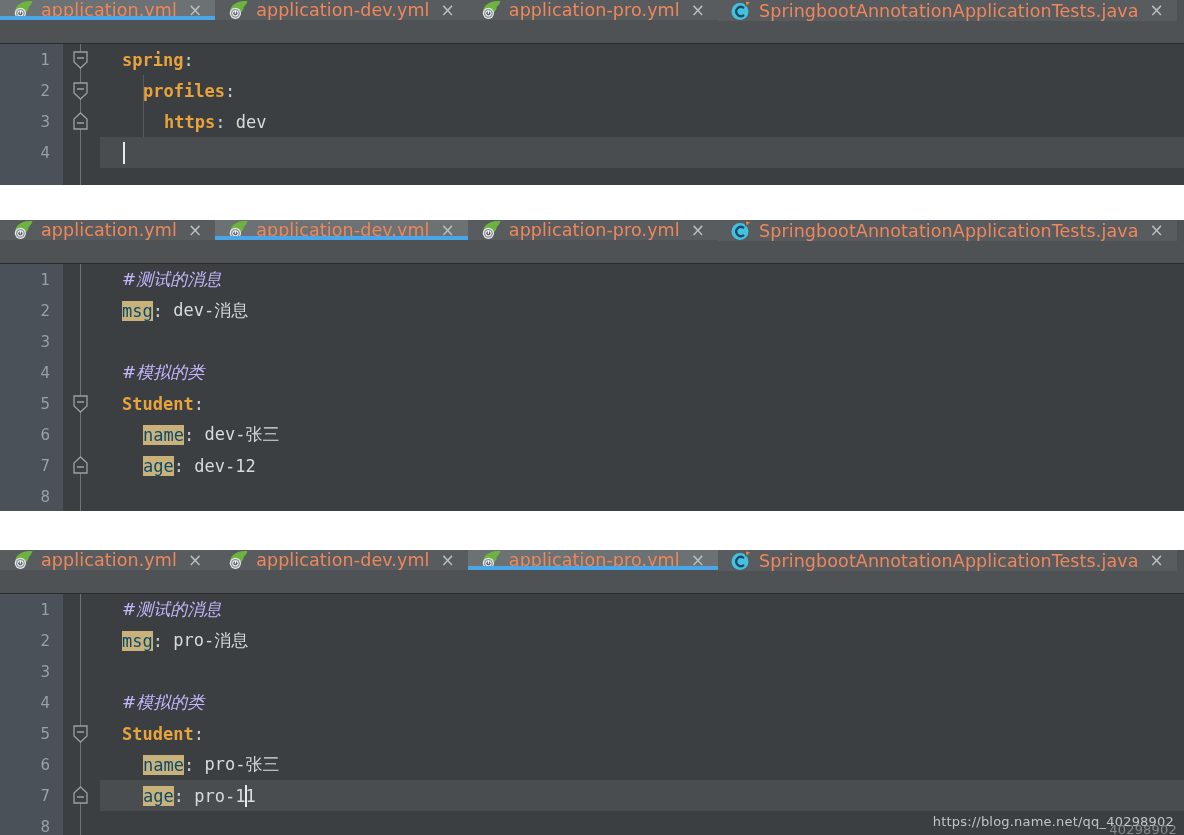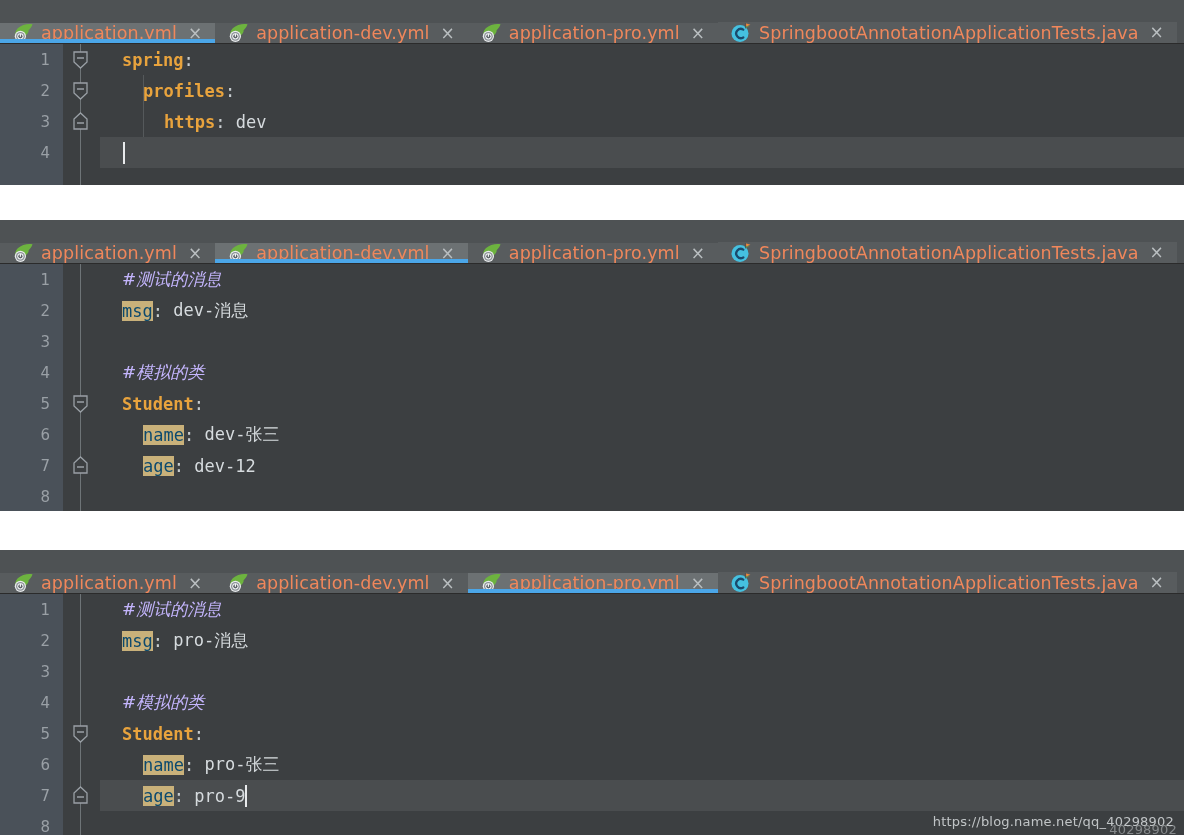--- a/index.html
+++ b/index.html
@@ -22,21 +22,21 @@
     background: #3c3f41;
     overflow: hidden;
   }
 
   
   .tabbar {
     position: relative;
     height: 44px;
     background: #4e5254;
     display: flex;
-    align-items: flex-end;
+    align-items: flex-start;
     box-sizing: border-box;
     border-bottom: 1px solid #2b2b2b;
   }
   .tab {
     position: relative;
     display: flex;
     align-items: center;
     gap: 7px;
     padding: 0 13px 0 12px;
     background: #585c5e;
@@ -445,21 +445,21 @@
             </div>
           </div>
       <div class="code">
             <div class="line" style="top:0px; padding-left:22px"><span class="cmt">#测试的消息</span></div>
             <div class="line" style="top:31px; padding-left:22px"><span class="k-hl">msg</span><span class="punct">: </span><span class="v">pro-消息</span></div>
             <div class="line" style="top:62px; padding-left:22px"></div>
             <div class="line" style="top:93px; padding-left:22px"><span class="cmt">#模拟的类</span></div>
             <div class="line" style="top:124px; padding-left:22px"><span class="k">Student</span><span class="punct">:</span></div>
             <div class="line" style="top:155px; padding-left:43px"><span class="k-hl">name</span><span class="punct">: </span><span class="v">pro-张三</span></div>
             <div class="curline" style="top:186px"></div>
-            <div class="line" style="top:186px; padding-left:43px"><span class="k-hl">age</span><span class="punct">: </span><span class="v">pro-9</span></div>
+            <div class="line" style="top:186px; padding-left:43px"><span class="k-hl">age</span><span class="punct">: </span><span class="v">pro-11</span></div>
             <div class="caret" style="top:191px; left:145px"></div>
             <div class="line" style="top:217px; padding-left:22px"></div>
           </div>
     </div>
       </div>
     </div>
 
   <div class="watermark">
     <span>https://blog.name.net/qq_40298902</span>
     <span class="wm2">40298902</span>

